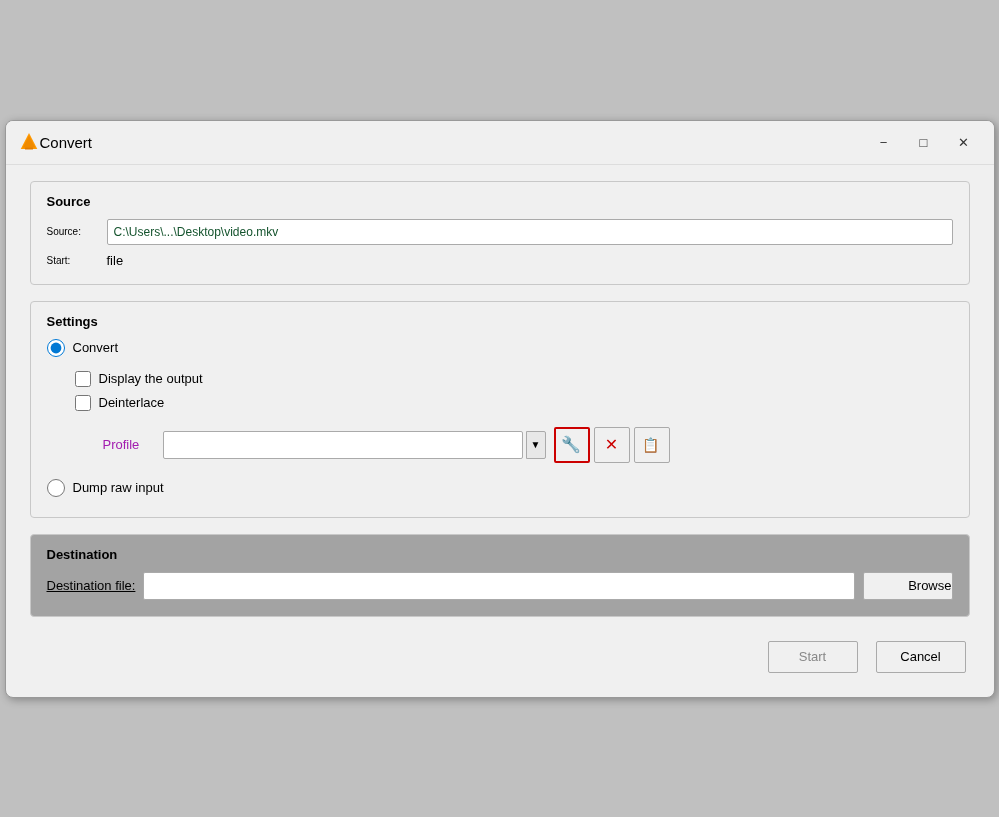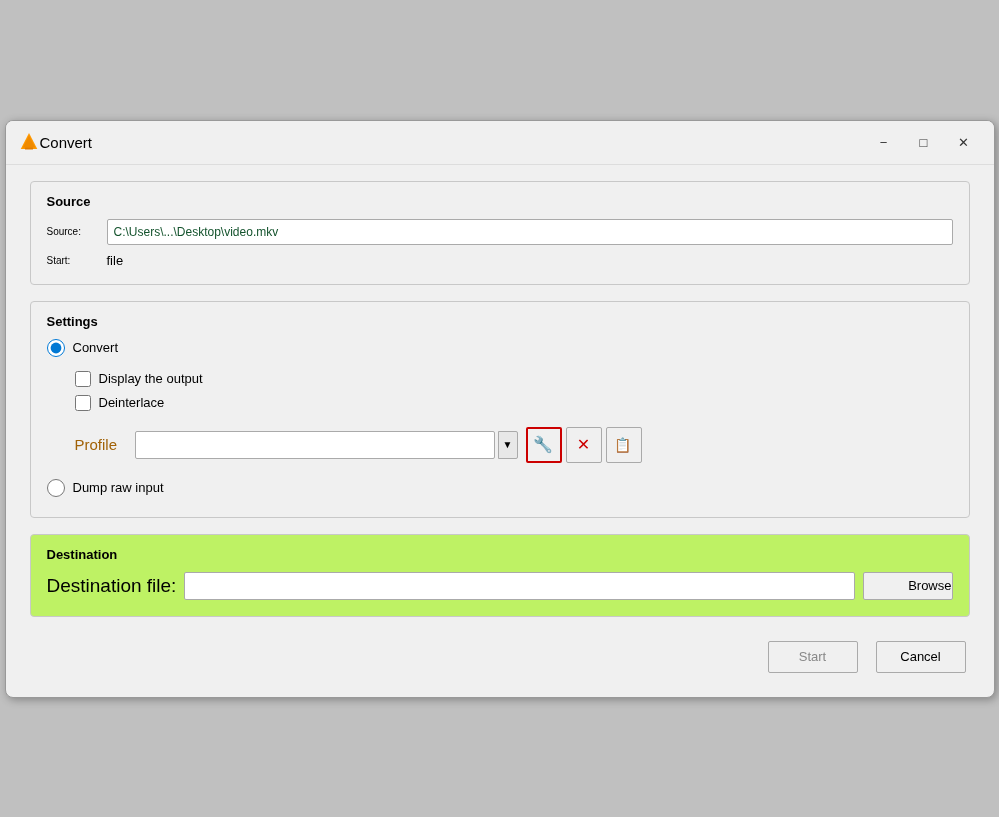--- a/index.html
+++ b/index.html
@@ -167,24 +167,25 @@
     }
 
     .profile-row {
       display: flex;
       align-items: center;
       margin-bottom: 16px;
       margin-left: 28px;
     }
 
     .profile-label {
-      font-size: 15px;
-      color: #a16207;
+      font-size: 13px;
+      color: #a21caf;
       width: 60px;
       flex-shrink: 0;
+      margin-left: 28px;
     }
 
     .profile-select-wrapper {
       display: flex;
       align-items: center;
       gap: 4px;
     }
 
     .profile-select {
       width: 360px;
@@ -255,33 +256,34 @@
     .dump-row {
       display: flex;
       align-items: center;
     }
 
     .destination-section {
       border: 1px solid #c8c8c8;
       border-radius: 4px;
       margin-bottom: 16px;
       padding: 12px 16px 16px 16px;
-      background: #bef264;
+      background: #a3a3a3;
     }
 
     .destination-row {
       display: flex;
       align-items: center;
     }
 
     .destination-label {
-      font-size: 19px;
+      font-size: 13px;
       color: #000;
       white-space: nowrap;
       margin-right: 8px;
+      text-decoration: underline;
     }
 
     .destination-input {
       flex: 1;
       height: 28px;
       border: 1px solid #aaa;
       background: white;
       padding: 2px 6px;
       font-size: 12px;
       border-radius: 2px;

